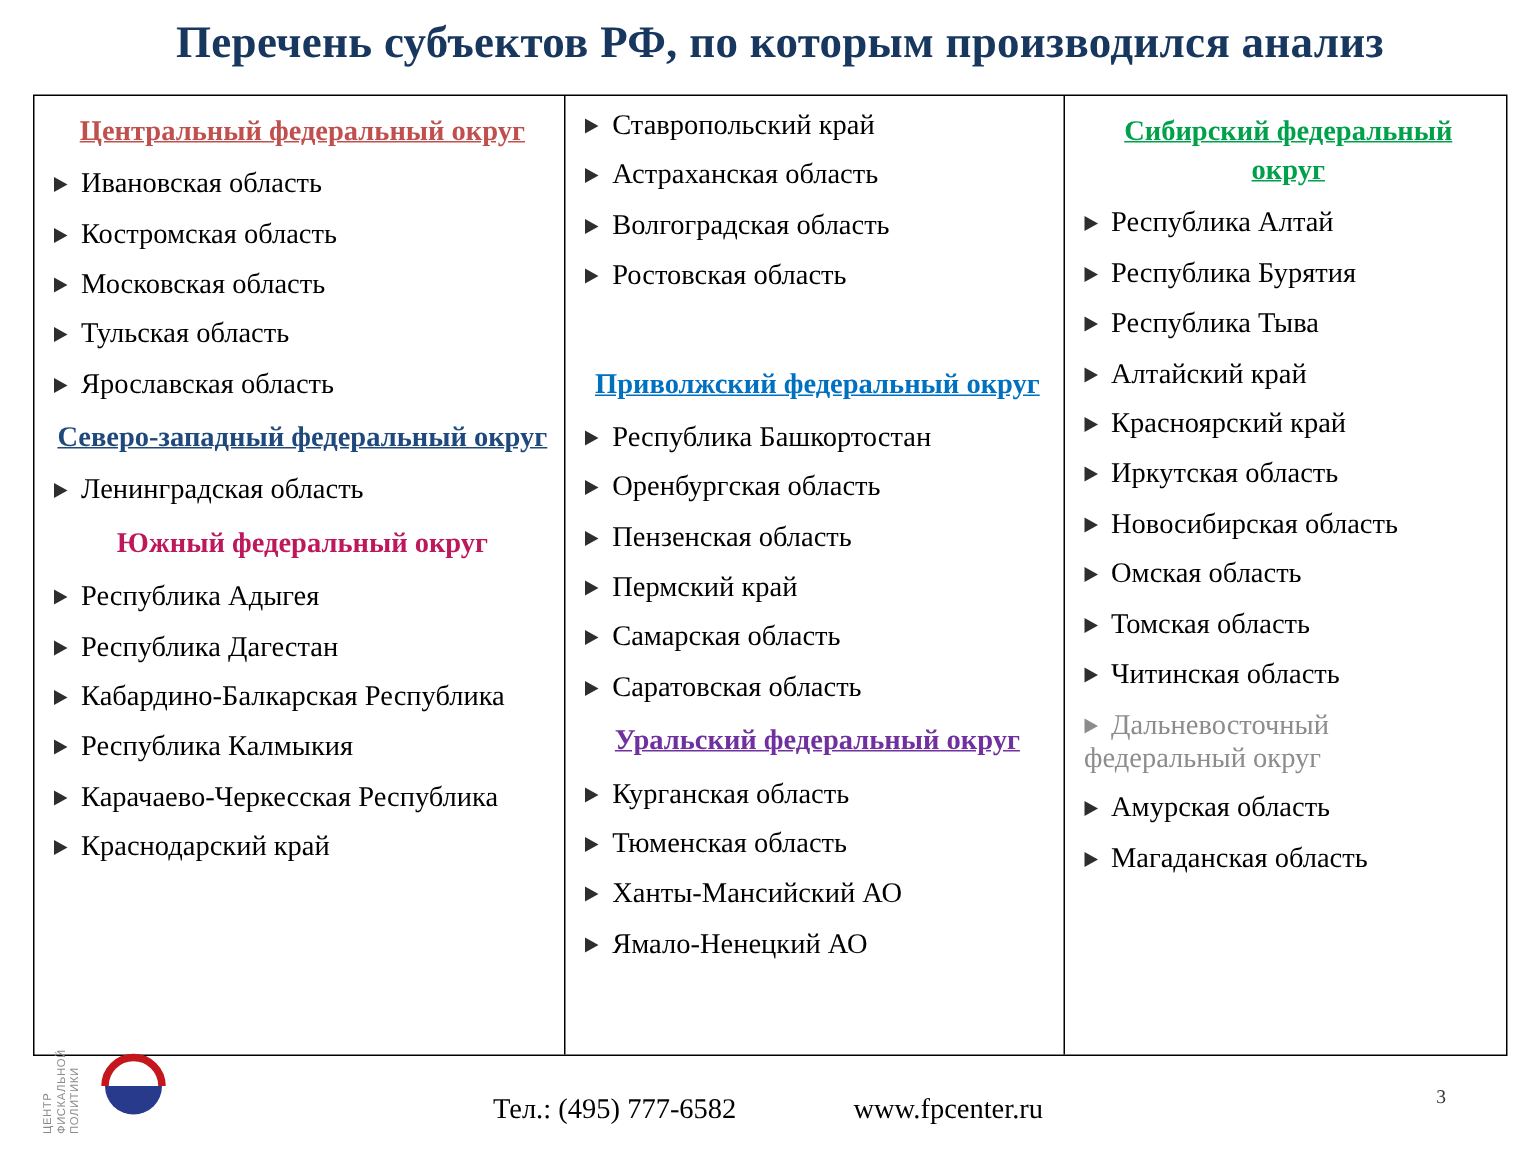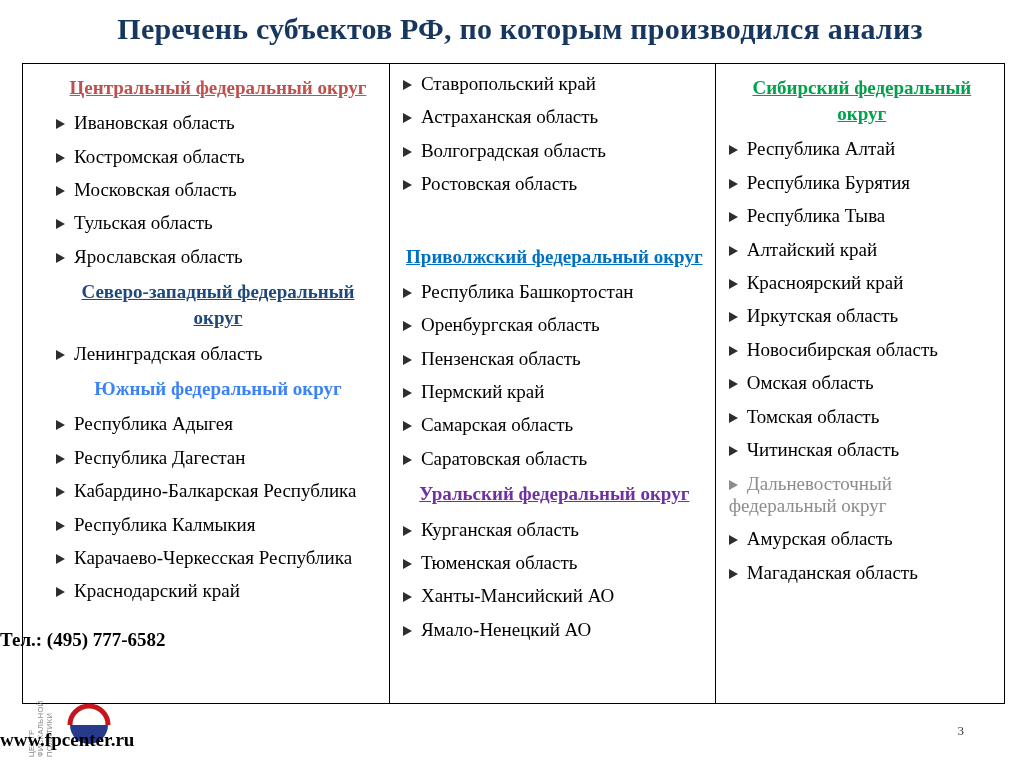--- a/index.html
+++ b/index.html
@@ -6,21 +6,21 @@
   .slide{
     position:relative;width:1024px;height:767px;background:#fff;
     font-family:"Liberation Serif",serif;overflow:hidden;color:#000;
   }
   .title{
     position:absolute;top:12px;left:0;right:0;margin:0;
     text-align:center;font-size:30px;font-weight:bold;letter-spacing:.2px;
   }
   .table{
     position:absolute;left:22px;top:63px;width:983px;height:641px;
-    border:1.6px solid #000;box-sizing:border-box;display:flex;padding-left:20px;
+    border:1.6px solid #000;box-sizing:border-box;display:flex;
   }
   .col{box-sizing:border-box;padding:9px 9px 0 13px;overflow:hidden;}
   .col-1{width:36.1%;border-right:1.6px solid #000;}
   .col-2{width:33.9%;border-right:1.6px solid #000;}
   .col-3{width:30%;}
   .hdr{
     font-weight:bold;font-size:19px;line-height:1.38;
     text-align:center;margin:2px 0 11px 0;
   }
   .hdr.u{text-decoration:underline;}
@@ -29,21 +29,21 @@
   .bullet{
     display:inline-block;width:0;height:0;
     border-left:9px solid #2e2e2e;
     border-top:5.5px solid transparent;
     border-bottom:5.5px solid transparent;
     margin-right:9px;
   }
   .footer{
     position:absolute;left:0;right:0;bottom:16px;
     display:flex;justify-content:center;gap:78px;
-    font-weight:bold;font-size:19px;flex-direction:column;
+    font-weight:normal;font-size:19px;
   }
   .page-num{
     position:absolute;right:60px;bottom:28px;
     font-size:13px;color:#333;font-family:"Liberation Serif",serif;
   }
   .logo{position:absolute;left:24px;bottom:4px;}
 </style>
 </head>
 <body>
 
@@ -54,21 +54,21 @@
   <div class="table" id="subjects-table">
       <div class="col col-1">
         <div class="hdr u" style="color: rgb(192, 80, 77);">Центральный федеральный округ</div>
         <div class="item"><span class="bullet" style="border-left-color: rgb(46, 46, 46);"></span><span>Ивановская область</span></div>
         <div class="item"><span class="bullet" style="border-left-color: rgb(46, 46, 46);"></span><span>Костромская область</span></div>
         <div class="item"><span class="bullet" style="border-left-color: rgb(46, 46, 46);"></span><span>Московская область</span></div>
         <div class="item"><span class="bullet" style="border-left-color: rgb(46, 46, 46);"></span><span>Тульская область</span></div>
         <div class="item"><span class="bullet" style="border-left-color: rgb(46, 46, 46);"></span><span>Ярославская область</span></div>
         <div class="hdr u" style="color: rgb(31, 73, 125);">Северо-западный федеральный округ</div>
         <div class="item"><span class="bullet" style="border-left-color: rgb(46, 46, 46);"></span><span>Ленинградская область</span></div>
-        <div class="hdr" style="color: #3b82f6;">Южный федеральный округ</div>
+        <div class="hdr" style="color: #be185d;">Южный федеральный округ</div>
         <div class="item"><span class="bullet" style="border-left-color: rgb(46, 46, 46);"></span><span>Республика Адыгея</span></div>
         <div class="item"><span class="bullet" style="border-left-color: rgb(46, 46, 46);"></span><span>Республика Дагестан</span></div>
         <div class="item"><span class="bullet" style="border-left-color: rgb(46, 46, 46);"></span><span>Кабардино-Балкарская Республика</span></div>
         <div class="item"><span class="bullet" style="border-left-color: rgb(46, 46, 46);"></span><span>Республика Калмыкия</span></div>
         <div class="item"><span class="bullet" style="border-left-color: rgb(46, 46, 46);"></span><span>Карачаево-Черкесская Республика</span></div>
         <div class="item"><span class="bullet" style="border-left-color: rgb(46, 46, 46);"></span><span>Краснодарский край</span></div>
       </div>
       <div class="col col-2">
         <div class="item"><span class="bullet" style="border-left-color: rgb(46, 46, 46);"></span><span>Ставропольский край</span></div>
         <div class="item"><span class="bullet" style="border-left-color: rgb(46, 46, 46);"></span><span>Астраханская область</span></div>

